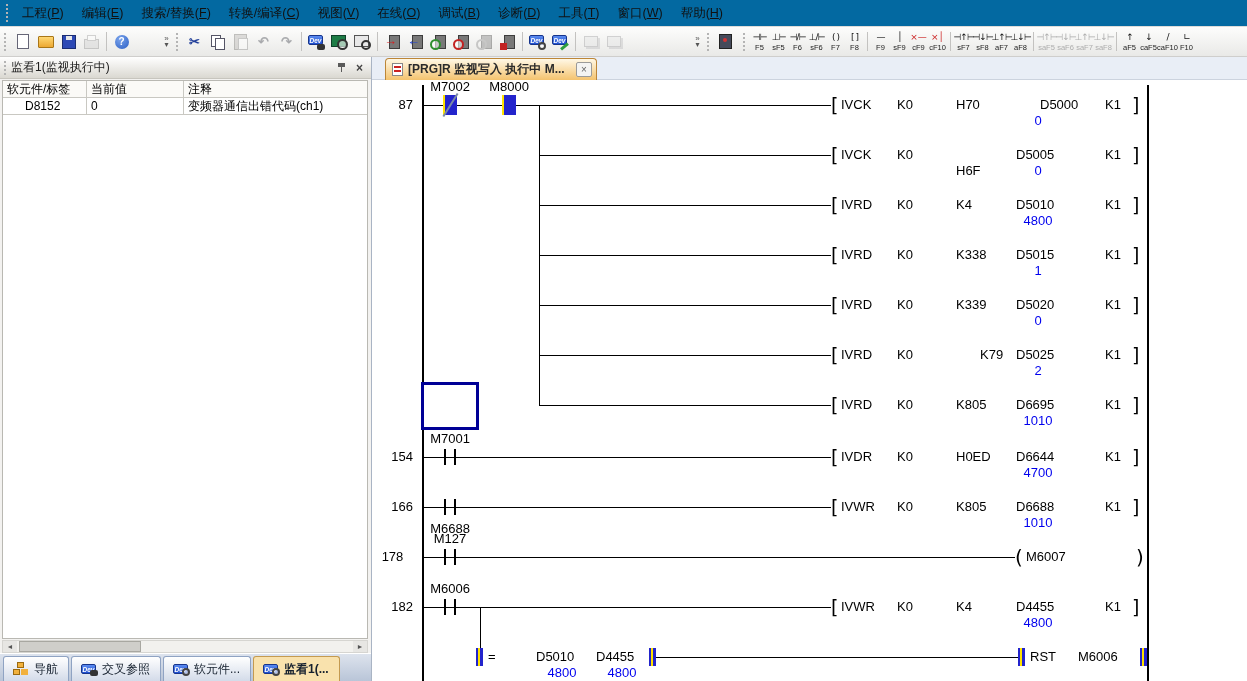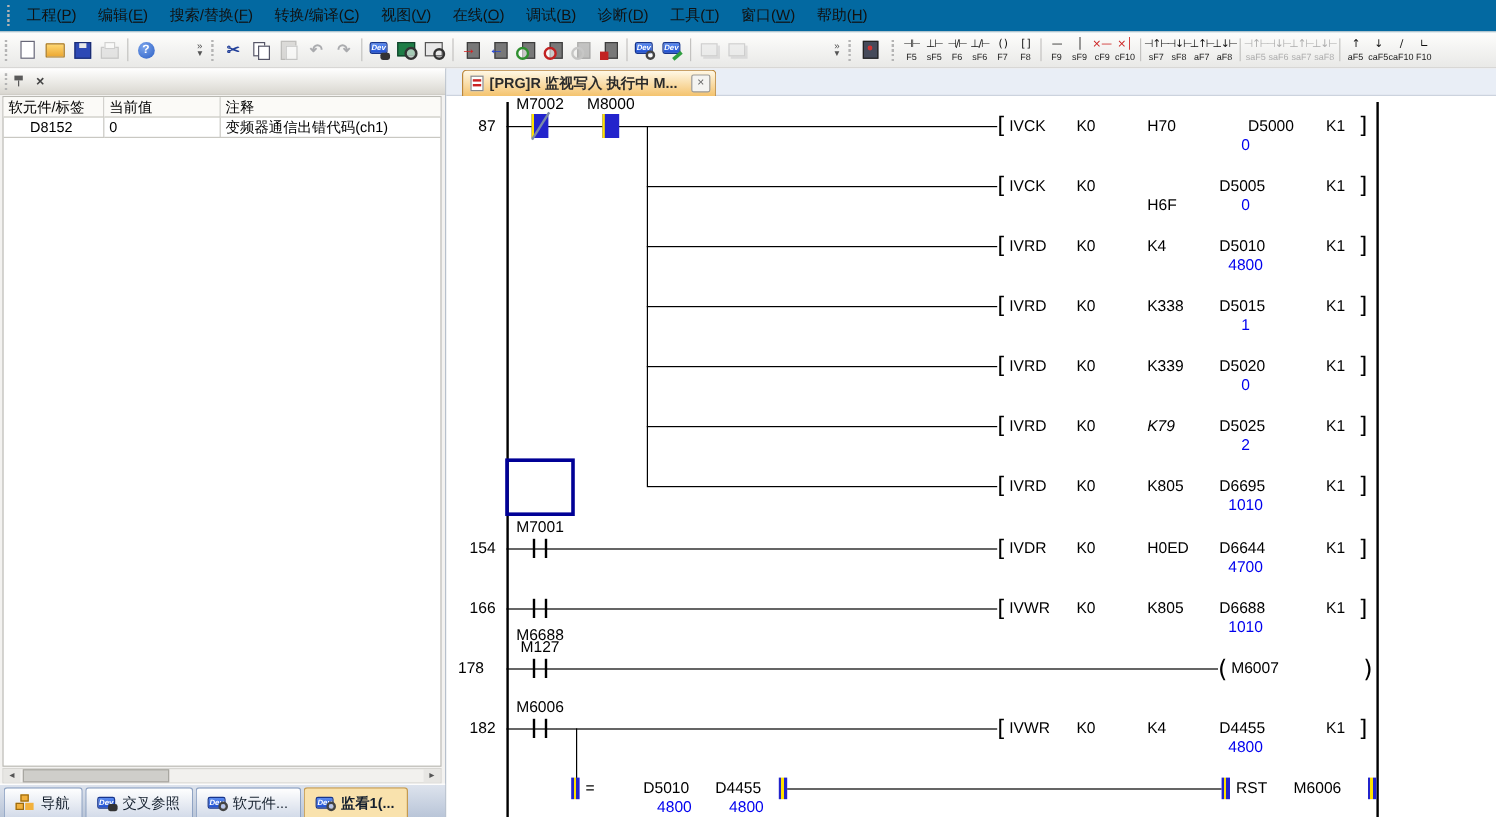--- a/index.html
+++ b/index.html
@@ -348,20 +348,21 @@
       <div class="lbtn">
         <div class="gl">∟</div>
         <div class="ky">F10</div>
       </div>
     </div>
 </div>
 
 <div class="left-panel">
   <div class="panel-title">
     <div class="grip" style="height:14px;"></div>
+    <span style="flex:1;">监看1(监视执行中)</span>
     <span class="ttl-btn">
         <span class="pin-icon"></span>
       </span>
     <span class="ttl-btn" style="margin-right:4px;">×</span>
   </div>
   <div class="watch-table">
     <div class="wrow whead">
       <div class="wcell wc0">软元件/标签</div>
       <div class="wcell wc1">当前值</div>
       <div class="wcell wc2">注释</div>
@@ -467,21 +468,21 @@
     <div class="lbl" style="left: 525px; top: 217px;">K0</div>
     <div class="lbl" style="left: 584px; top: 217px;">K339</div>
     <div class="lbl" style="left: 644px; top: 217px;">D5020</div>
     <div class="lbl" style="left: 733px; top: 217px;">K1</div>
     <div class="bracket" style="left: 760px; top: 214px;">]</div>
     <div class="lbl ctr mon" style="left: 666px; top: 233px;">0</div>
     <div class="wire" style="left: 167px; top: 275px; width: 292px; height: 1px;"></div>
     <div class="bracket" style="left: 459px; top: 264px;">[</div>
     <div class="lbl" style="left: 469px; top: 267px;">IVRD</div>
     <div class="lbl" style="left: 525px; top: 267px;">K0</div>
-    <div class="lbl" style="left: 584px; top: 267px; font-style: italic;">K79</div>
+    <div class="lbl" style="left: 608px; top: 267px;">K79</div>
     <div class="lbl" style="left: 644px; top: 267px;">D5025</div>
     <div class="lbl" style="left: 733px; top: 267px;">K1</div>
     <div class="bracket" style="left: 760px; top: 264px;">]</div>
     <div class="lbl ctr mon" style="left: 666px; top: 283px;">2</div>
     <div class="wire" style="left: 167px; top: 325px; width: 292px; height: 1px;"></div>
     <div class="bracket" style="left: 459px; top: 314px;">[</div>
     <div class="lbl" style="left: 469px; top: 317px;">IVRD</div>
     <div class="lbl" style="left: 525px; top: 317px;">K0</div>
     <div class="lbl" style="left: 584px; top: 317px;">K805</div>
     <div class="lbl" style="left: 644px; top: 317px;">D6695</div>

